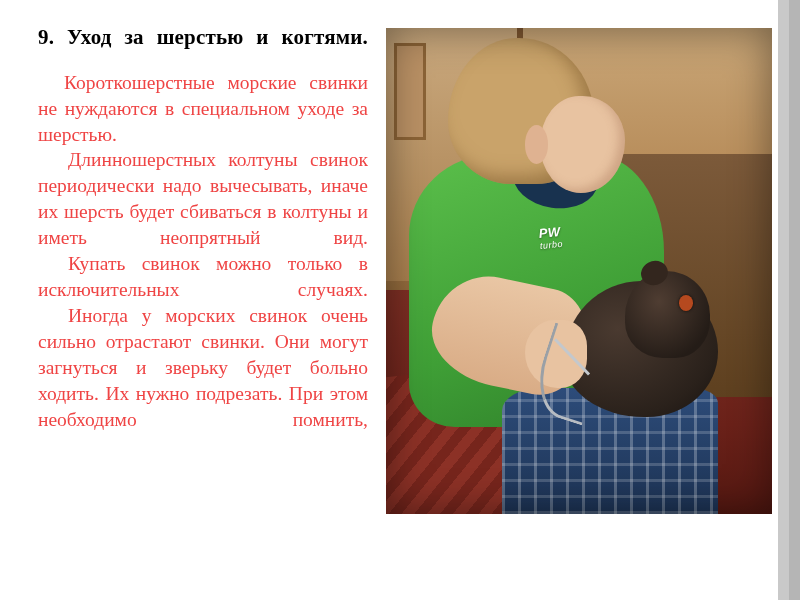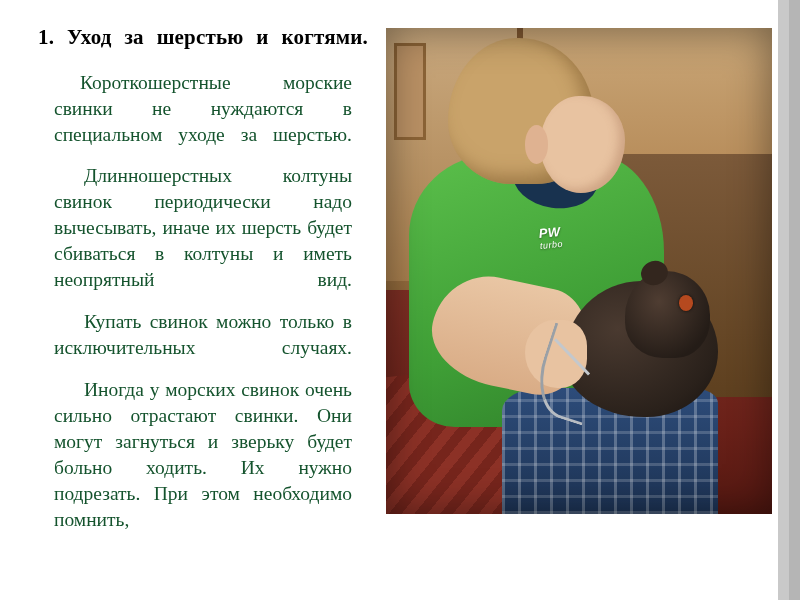--- a/index.html
+++ b/index.html
@@ -59,22 +59,22 @@
     color: #000000;
     margin: 0 0 18px 0;
     letter-spacing: 0.2px;
   }
 
   .para {
     font-size: 19.5px;
     line-height: 1.33;
     text-align: justify;
     text-align-last: justify;
-    color: #14532d;
-    margin: 16px;
+    color: #ef4444;
+    margin: 0;
     text-indent: 26px;
   }
   .para.tight {
     text-indent: 30px;
   }
   .para + .para {
     margin-top: 0px;
   }
 
   
@@ -295,21 +295,21 @@
     box-shadow: inset 0 0 42px rgba(0,0,0,.45);
     pointer-events: none;
   }
 </style>
 </head>
 <body>
 
 <div class="slide">
 
   <div class="text-col">
-    <h1 class="heading">1. Уход за шерстью и когтями.</h1>
+    <h1 class="heading">9. Уход за шерстью и когтями.</h1>
     <p class="para">Короткошерстные морские свинки не нуждаются в специальном уходе за шерстью.</p>
     <p class="para tight">Длинношерстных колтуны свинок периодически надо вычесывать, иначе их шерсть будет сбиваться в колтуны и иметь неопрятный вид.</p>
     <p class="para tight">Купать свинок можно только в исключительных случаях.</p>
     <p class="para tight">Иногда у морских свинок очень сильно отрастают свинки. Они могут загнуться и зверьку будет больно ходить. Их нужно подрезать. При этом необходимо помнить,</p>
   </div>
 
   <div class="photo-wrap">
     <div class="photo">
       <div class="bg-wall"></div>
       <div class="bg-door">

